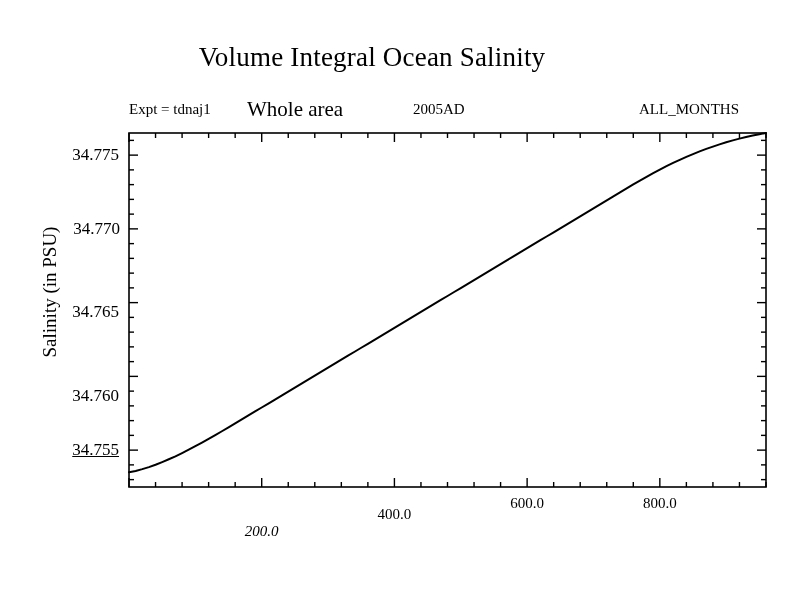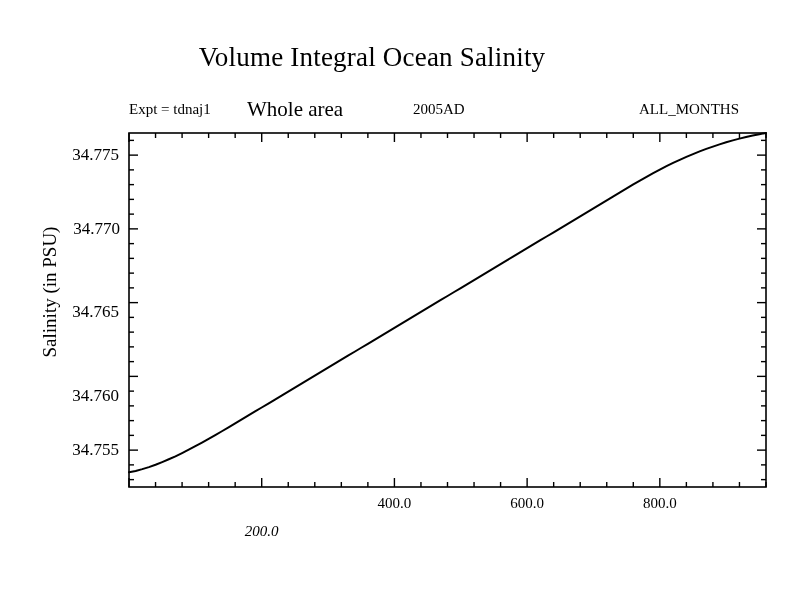--- a/index.html
+++ b/index.html
@@ -112,29 +112,29 @@
   <div class="main-title">Volume Integral Ocean Salinity</div>
   <div class="sub-title">Whole area</div>
 
   <div class="hdr hdr-left">Expt = tdnaj1</div>
   <div class="hdr hdr-mid">2005AD</div>
   <div class="hdr hdr-right">ALL_MONTHS</div>
 
   <div class="yaxis-title">Salinity (in PSU)</div>
 
   <div id="ytick-labels">
-      <div class="ytick-label" style="left: 45px; top: 441.125px;">34.755</div>
+      <div class="ytick-label" style="left: 45px; top: 441.125px; text-decoration: underline;">34.755</div>
       <div class="ytick-label" style="left: 45px; top: 367.375px; margin-top: 20px;">34.760</div>
       <div class="ytick-label" style="left: 45px; top: 303px;">34.765</div>
       <div class="ytick-label" style="left: 46px; top: 219.875px;">34.770</div>
       <div class="ytick-label" style="left: 45px; top: 146.125px;">34.775</div>
     </div>
   <div id="xtick-labels">
       <div class="xtick-label" style="left: 216.708px; top: 523px; font-style: italic;">200.0</div>
-      <div class="xtick-label" style="left: 349.417px; top: 495px;">400.0</div>
+      <div class="xtick-label" style="left: 349.417px; top: 506px;">400.0</div>
       <div class="xtick-label" style="left: 482.125px; top: 495px;">600.0</div>
       <div class="xtick-label" style="left: 614.833px; top: 495px;">800.0</div>
     </div>
 
   <svg class="plot-svg" viewBox="0 0 800 600" xmlns="http://www.w3.org/2000/svg">
     <g id="axes-frame">
         <rect x="129" y="133" width="637" height="354" fill="none" stroke="#000000" stroke-width="1.6"></rect>
       </g>
     <g id="tick-marks">
         <line x1="129" x2="129" y1="133" y2="142" stroke="#000000" stroke-width="1.4"></line>

